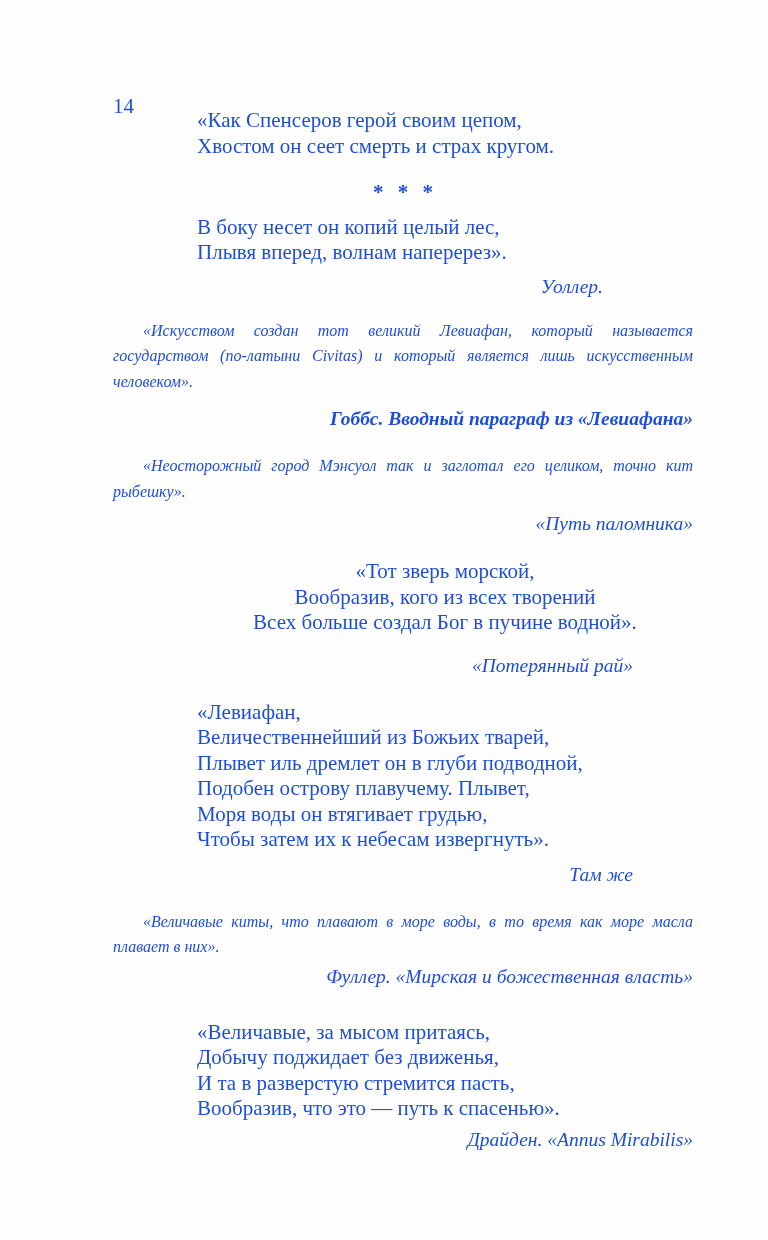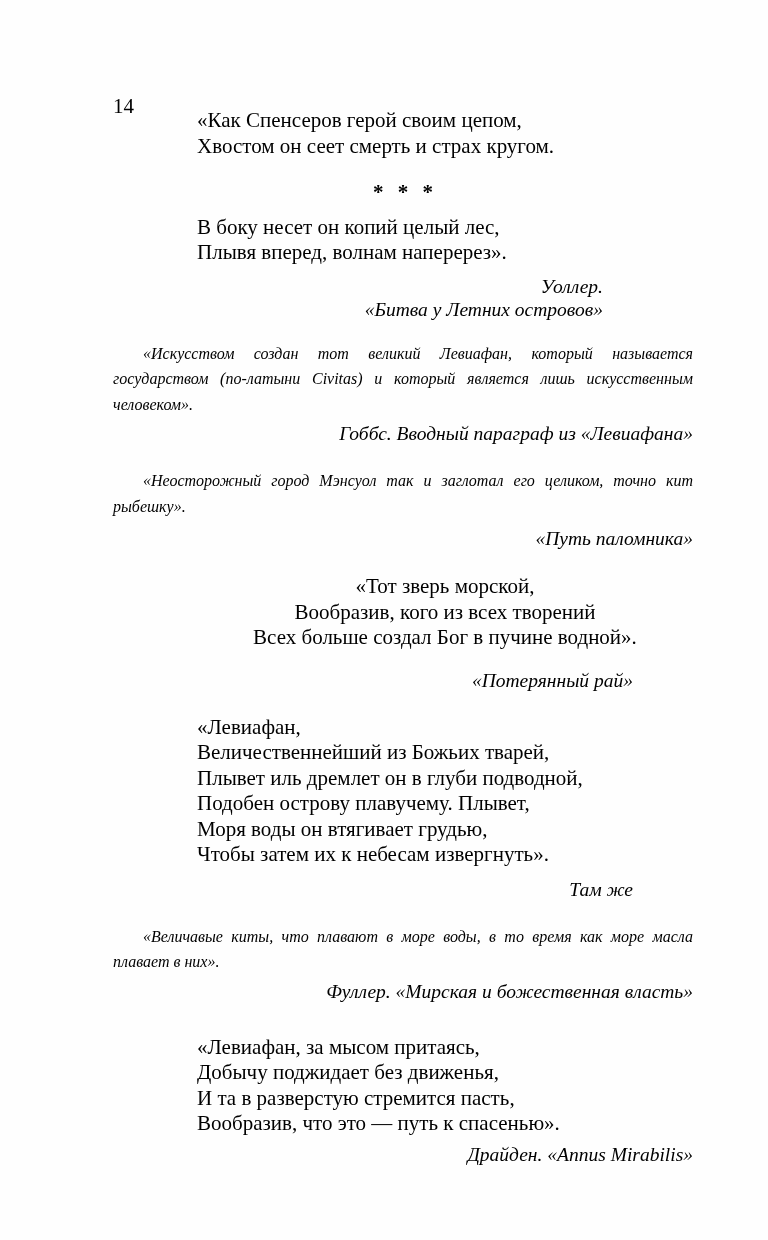--- a/index.html
+++ b/index.html
@@ -6,21 +6,21 @@
     margin: 0;
     padding: 0;
     background: #ffffff;
   }
   .page {
     position: relative;
     width: 768px;
     height: 1240px;
     background: #fefefe;
     font-family: "Liberation Serif", "DejaVu Serif", serif;
-    color: #000000;
+    color: #1d4ed8;
     overflow: hidden;
   }
   .page-number {
     position: absolute;
     left: 113px;
     top: 94px;
     font-size: 21px;
     line-height: 25px;
   }
   .content {
@@ -59,21 +59,21 @@
     text-align: right;
   }
   .inset-90 { padding-right: 90px; }
   .inset-60 { padding-right: 60px; }
 
   
   .b-sep { margin-top: 21px; }
   .b-v2  { margin-top: 9px; }
   .b-a1  { margin-top: 9px; }
   .b-p1  { margin-top: 20px; }
-  .b-a2  { margin-top: 5px; }
+  .b-a2  { margin-top: 13px; font-weight: bold; }
   .b-p2  { margin-top: 23px; }
   .b-a3  { margin-top: 8px; }
   .b-v3  { margin-top: 24px; text-align: center; }
   .b-a4  { margin-top: 18px; }
   .b-v4  { margin-top: 23px; }
   .b-a5  { margin-top: 10px; }
   .b-p3  { margin-top: 23px; }
   .b-a6  { margin-top: 5px; }
   .b-v5  { margin-top: 32px; }
   .b-a7  { margin-top: 6px; }
@@ -94,21 +94,20 @@
 
     <div class="separator b-sep">* * *</div>
 
     <div class="verse b-v2">
       <div class="vline">В боку несет он копий целый лес,</div>
       <div class="vline">Плывя вперед, волнам наперерез».</div>
     </div>
 
     <div class="attribution inset-90 b-a1">
       <div>Уоллер.</div>
-      <div>«Битва у Летних островов»</div>
     </div>
 
     <p class="prose b-p1">«Искусством создан тот великий Левиафан, который называется государством (по-латыни Civitas) и который является лишь искусственным человеком».</p>
     <div class="attribution b-a2">Гоббс. Вводный параграф из «Левиафана»</div>
 
     <p class="prose b-p2">«Неосторожный город Мэнсуол так и заглотал его цели­ком, точно кит рыбешку».</p>
     <div class="attribution b-a3">«Путь паломника»</div>
 
     <div class="verse b-v3">
       <div class="vline">«Тот зверь морской,</div>
@@ -124,21 +123,21 @@
       <div class="vline">Подобен острову плавучему. Плывет,</div>
       <div class="vline">Моря воды он втягивает грудью,</div>
       <div class="vline">Чтобы затем их к небесам извергнуть».</div>
     </div>
     <div class="attribution inset-60 b-a5">Там же</div>
 
     <p class="prose b-p3">«Величавые киты, что плавают в море воды, в то время как море масла плавает в них».</p>
     <div class="attribution b-a6">Фуллер. «Мирская и божественная власть»</div>
 
     <div class="verse b-v5">
-      <div class="vline">«Левиафан, за мысом притаясь,</div>
+      <div class="vline">«Величавые, за мысом притаясь,</div>
       <div class="vline">Добычу поджидает без движенья,</div>
       <div class="vline">И та в разверстую стремится пасть,</div>
       <div class="vline">Вообразив, что это — путь к спасенью».</div>
     </div>
     <div class="attribution b-a7">Драйден. «Annus Mirabilis»</div>
 
   </div>
 </div>
 
 </body></html>

